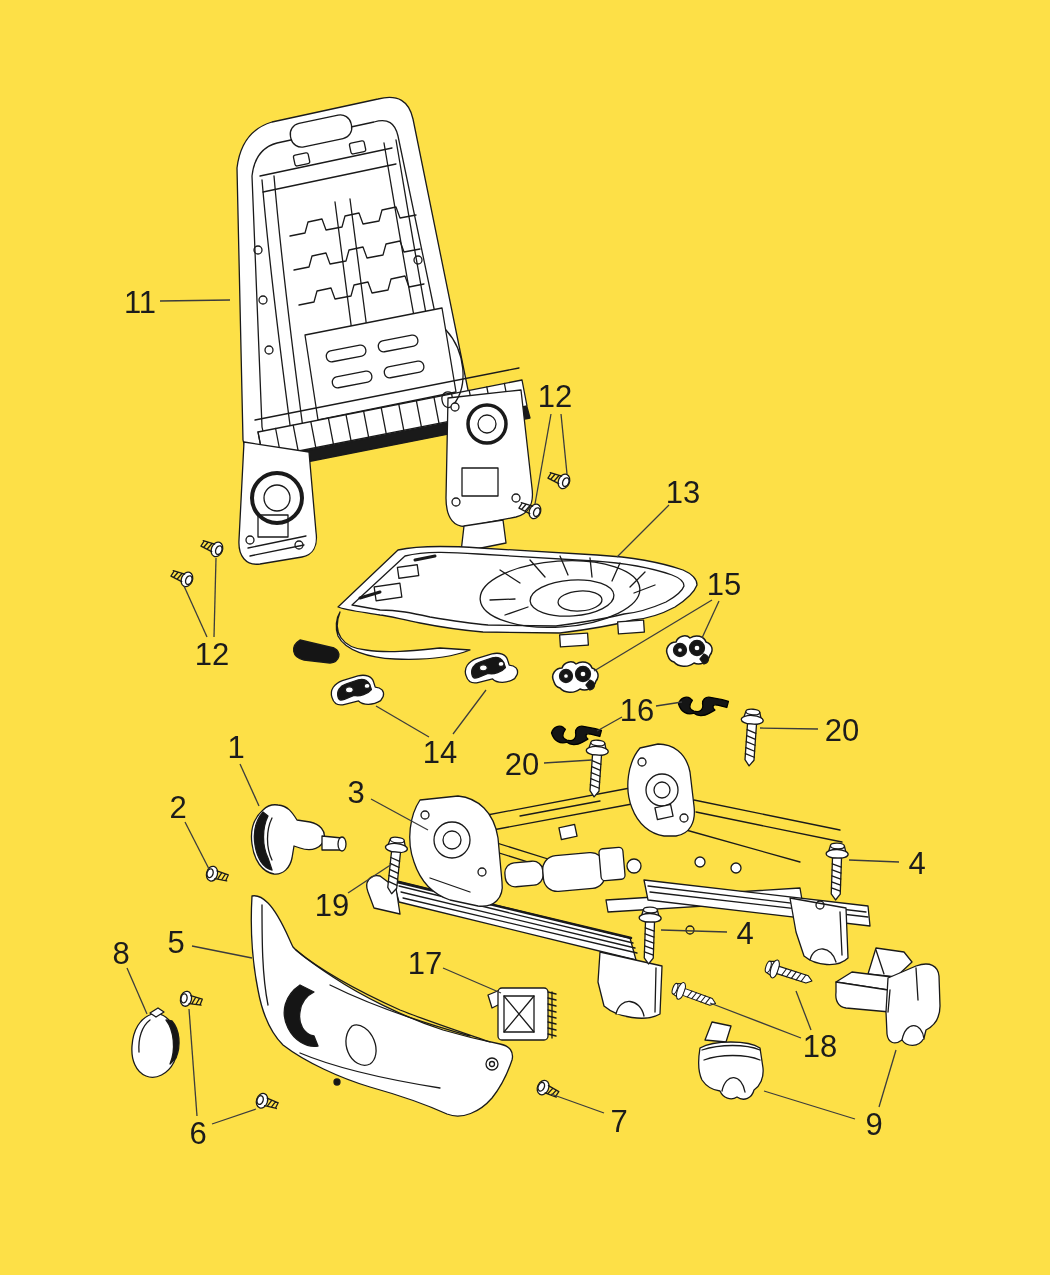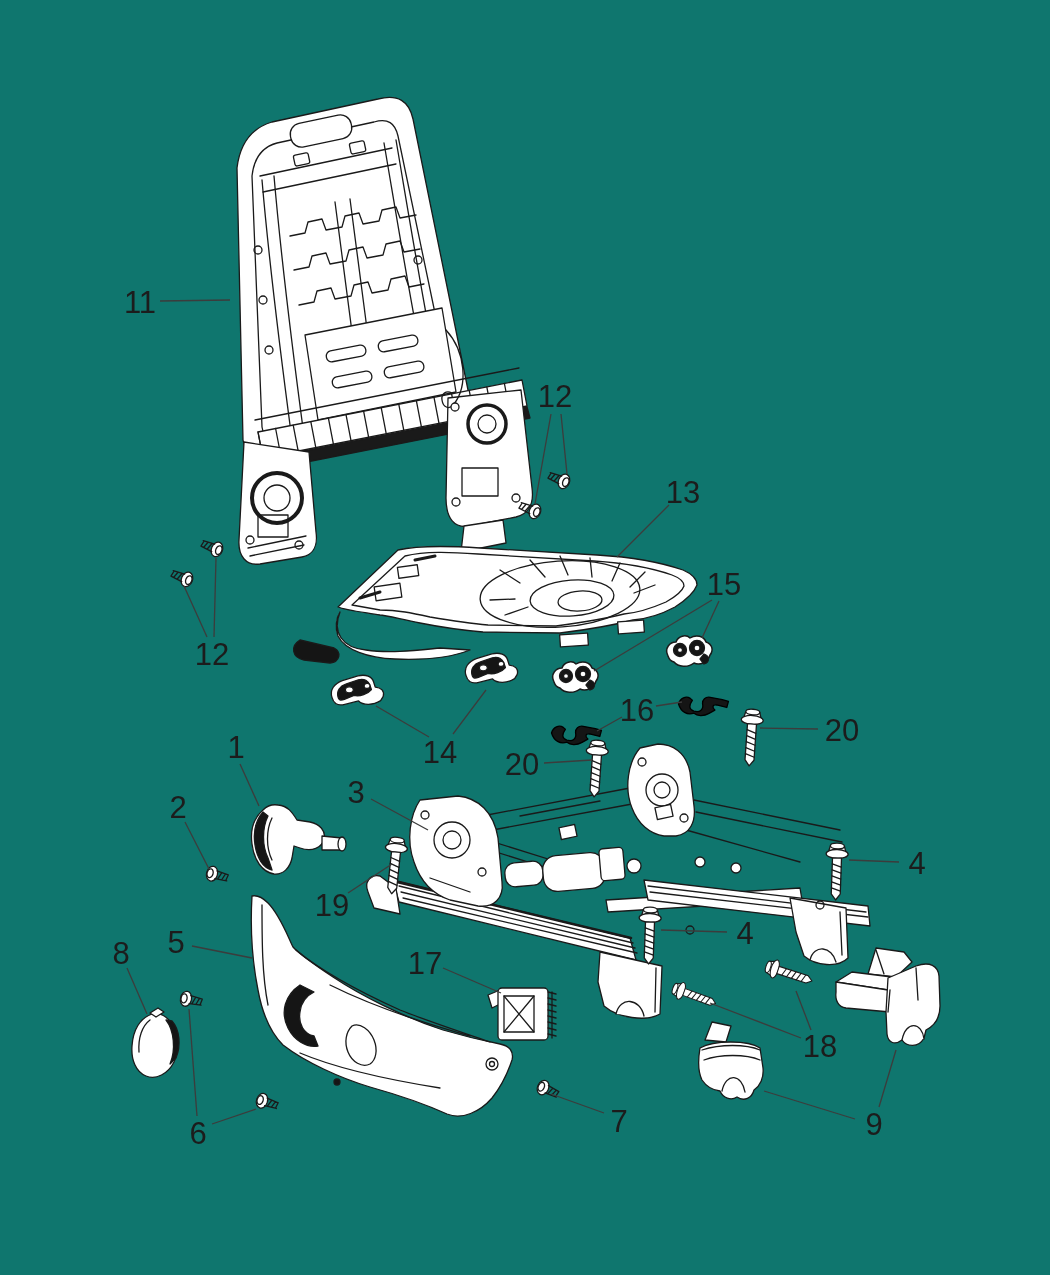--- a/index.html
+++ b/index.html
@@ -1,17 +1,17 @@
 <!DOCTYPE html>
 <html><head>
 <meta charset="utf-8">
 <style>
   html,body{margin:0;padding:0;background:#ffffff;}
   body{width:1050px;height:1275px;overflow:hidden;}
-  #stage{width:1050px;height:1275px;position:relative;background:#0f766e;}
+  #stage{width:1050px;height:1275px;position:relative;background:#fde047;}
   svg{display:block;}
   .callout{font-family:"Liberation Sans",sans-serif;font-size:31px;font-weight:400;
            fill:#1c1c1c;text-anchor:middle;dominant-baseline:central;}
   .leader{stroke:#3c3c3c;stroke-width:1.3;fill:none;}
 </style>
 </head>
 <body>
 
 <div id="stage">
 <svg id="diagram-svg" width="1050" height="1275" viewBox="0 0 1050 1275" xmlns="http://www.w3.org/2000/svg">

